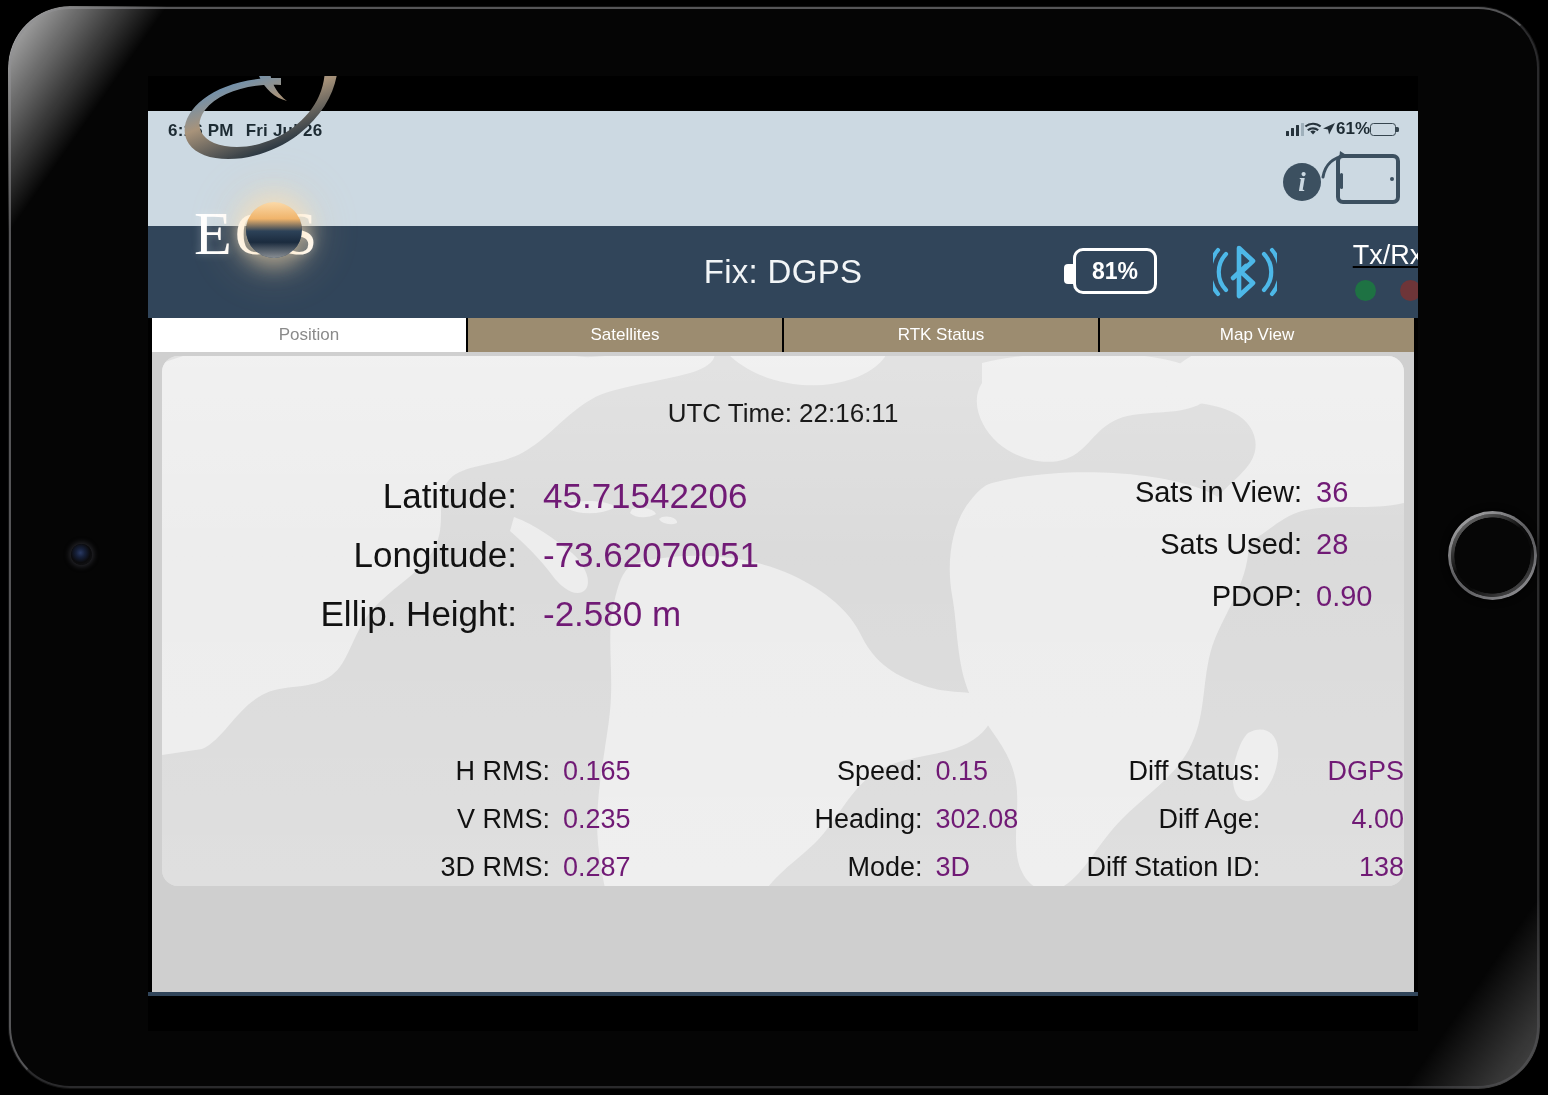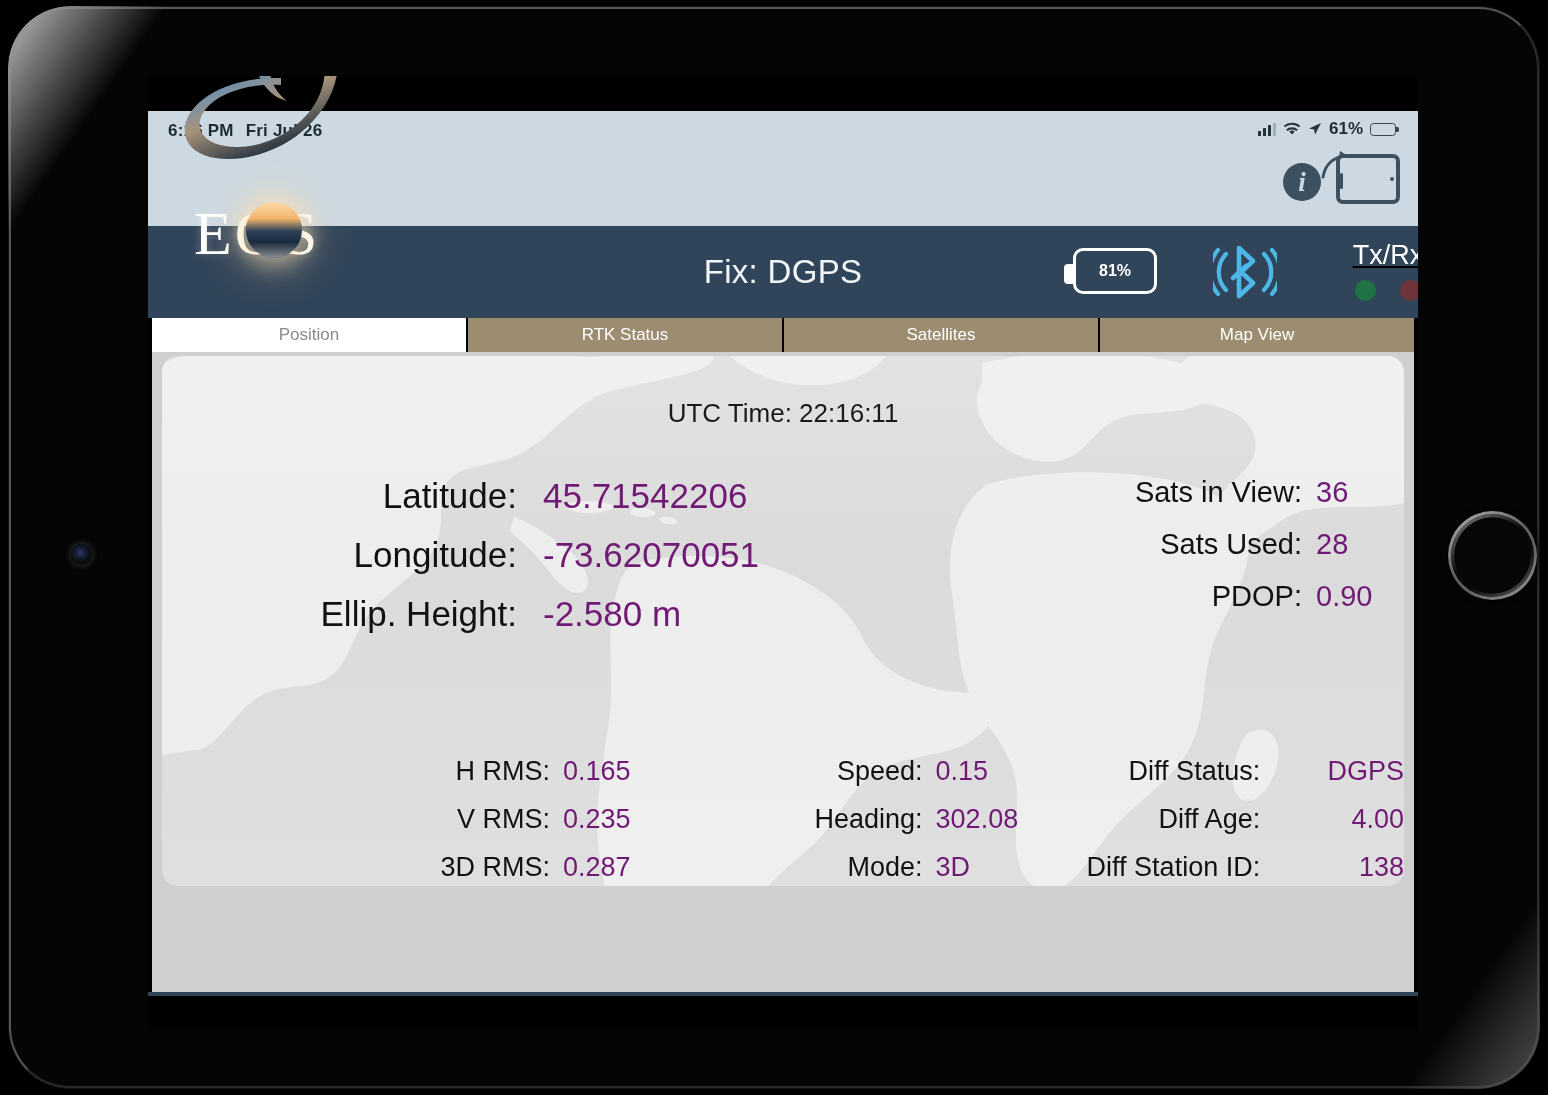--- a/index.html
+++ b/index.html
@@ -78,21 +78,21 @@
     background: #ccd9e2;
   }
   #status-left {
     position: absolute; left: 20px; top: 10px;
     font-size: 17px; font-weight: bold; color: #1d2b33;
     letter-spacing: .2px;
   }
   #status-left .sb-date { margin-left: 12px; }
   #status-right {
     position: absolute; right: 22px; top: 8px;
-    display: flex; align-items: center; gap: 7px;
+    display: flex; align-items: center; 
   }
   .sb-pct { font-size: 17px; font-weight: bold; color: #1d2b33; }
   .cell-bars { display: flex; align-items: flex-end; gap: 2px; height: 13px; }
   .cell-bars i { width: 3px; background: #26333c; display: block; border-radius: .5px; }
   .cell-bars i:nth-child(1){ height: 5px; }
   .cell-bars i:nth-child(2){ height: 8px; }
   .cell-bars i:nth-child(3){ height: 11px; }
   .cell-bars i:nth-child(4){ height: 13px; background: #9fb0bb; }
   .batt-shell {
     width: 26px; height: 13px; border: 1.6px solid #36454f;
@@ -162,21 +162,21 @@
       linear-gradient(180deg, #fbd9a8 0%, #f0b46b 30%, #2d4258 52%, #1b2b3e 72%, #8a8f94 100%);
     box-shadow: 0 0 22px 8px rgba(255,226,178,.55), 0 0 46px 14px rgba(255,210,150,.22);
   }
 
   
   #header-battery {
     position: absolute; left: 925px; top: 22px;
     width: 84px; height: 46px;
     border: 3px solid #ffffff; border-radius: 10px;
     display: flex; align-items: center; justify-content: center;
-    color: #fff; font-size: 16px; font-weight: bold;
+    color: #fff; font-size: 23px; font-weight: bold;
   }
   #header-battery::before {
     content:""; position:absolute; left:-12px; top:13px;
     width:9px; height:20px; background:#fff; border-radius: 4px 0 0 4px;
   }
   #bt-icon { position: absolute; left: 1065px; top: 16px; width: 64px; height: 60px; }
   #txrx { position: absolute; left: 1185px; top: 14px; width: 110px; text-align: center; text-decoration: underline; }
   #txrx-label { color: #ffffff; font-size: 27px; }
   #txrx-dots { display: flex; justify-content: center; gap: 24px; margin-top: 9px; }
   #txrx-dots .dot { width: 21px; height: 21px; border-radius: 50%; }
@@ -372,24 +372,24 @@
           <span class="dot" id="rx-dot" style="background: rgb(110, 53, 56);"></span>
         </div>
       </div>
     </div>
 
     <div id="tab-bar">
         <div class="tab active">
           <span>Position</span>
         </div>
         <div class="tab">
+          <span>Satellites</span>
+        </div>
+        <div class="tab">
           <span>RTK Status</span>
-        </div>
-        <div class="tab">
-          <span>Satellites</span>
         </div>
         <div class="tab">
           <span>Map View</span>
         </div>
       </div>
 
     <div id="content-strip"></div>
     <div id="content-panel">
 
       <svg id="map-bg" viewBox="0 0 1242 636" preserveAspectRatio="xMidYMid slice">

